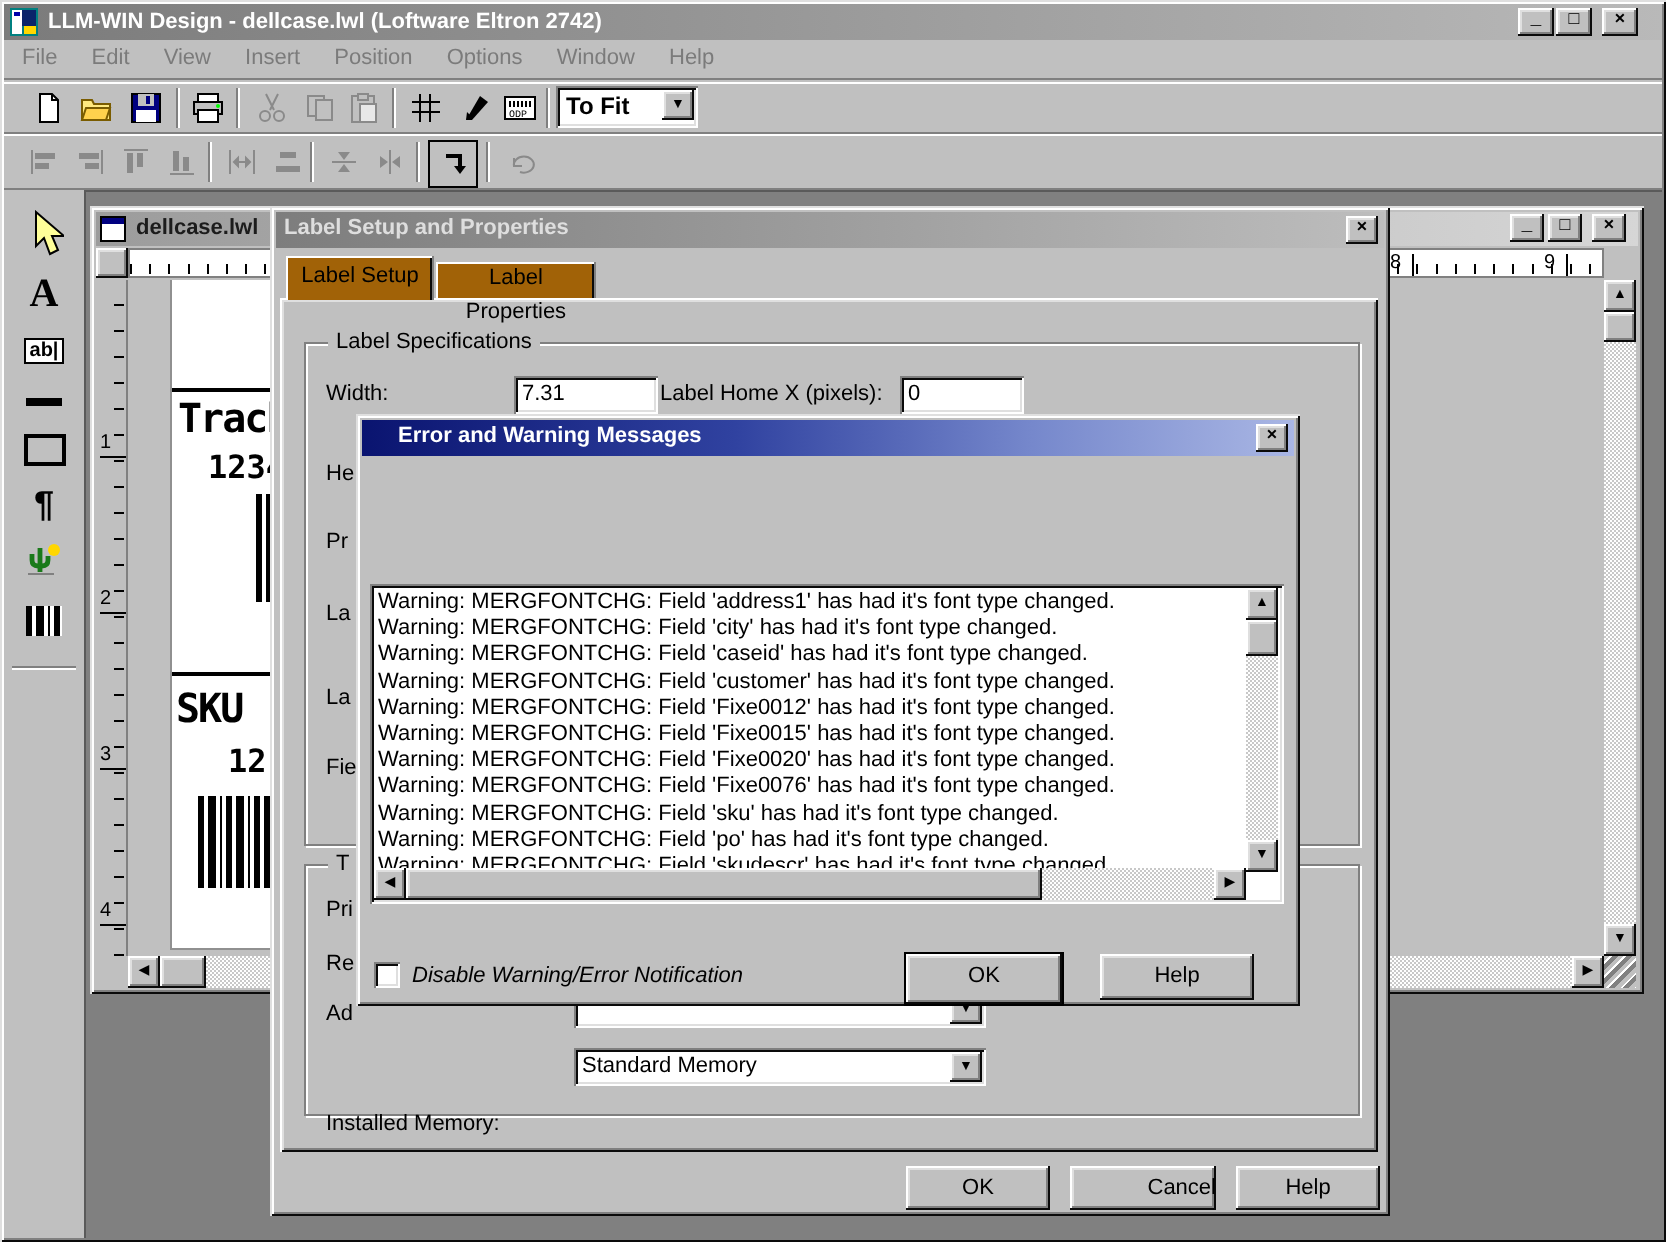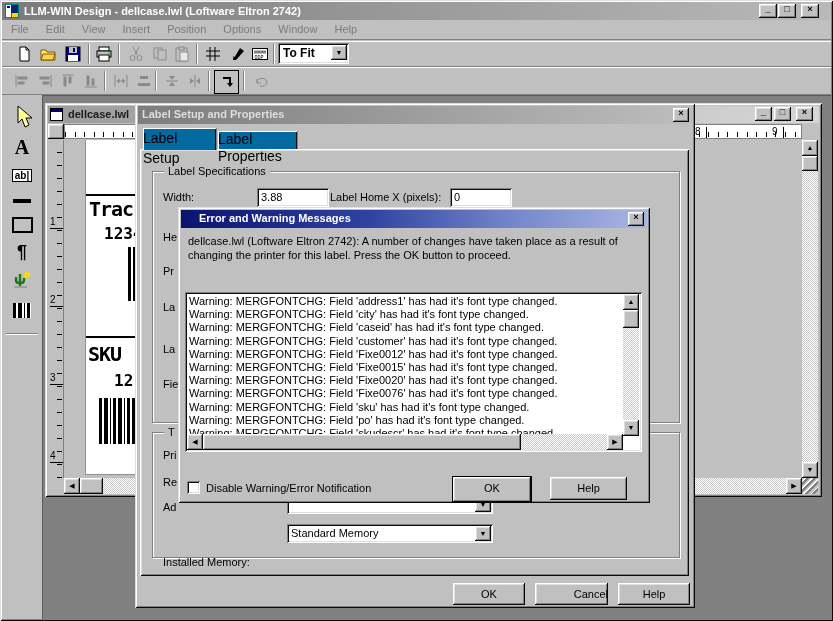--- a/index.html
+++ b/index.html
@@ -20,22 +20,22 @@
   .tsep{position:absolute;top:3px;width:2px;height:20px;box-shadow:inset 1px 0 #808080, inset -1px 0 #fff;}
   .pal-btn{position:absolute;left:0;width:40px;height:28px;display:flex;align-items:center;justify-content:center;}
   .lbl{position:absolute;white-space:nowrap;}
   .field{position:absolute;box-shadow:inset 1px 1px #808080, inset -1px -1px #fff, inset 2px 2px #0a0a0a, inset -2px -2px #dfdfdf;background:#fff;padding:3px 0 0 4px;font-size:11px;}
   .combo-arrow{position:absolute;right:2px;top:2px;width:16px;height:15px;}
   .track{background:#e2e2e2;background-image:repeating-conic-gradient(#fff 0 25%, #c8c8c8 0 50%);background-size:2px 2px;}
   .warn-line{white-space:nowrap;line-height:13.2px;font-size:11px;}
   .num{font-size:10px;}
   .bc{background:repeating-linear-gradient(90deg,#000 0 3px,#fff 3px 5px,#000 5px 9px,#fff 9px 11px,#000 11px 12px,#fff 12px 14px);}
   .grip{background:repeating-linear-gradient(135deg,#c0c0c0 0 2px,#fff 2px 3px,#808080 3px 5px);}
-  .tab{position:absolute;background:#0369a1;box-shadow:inset 1px 0 #fff, inset -1px 0 #808080, inset 0 1px #fff, inset -2px 0 #0a0a0a;
-       font-size:14px;}
+  .tab{position:absolute;background:#a16207;box-shadow:inset 1px 0 #fff, inset -1px 0 #808080, inset 0 1px #fff, inset -2px 0 #0a0a0a;
+       text-align:center;font-size:11px;}
   svg{display:block;}
 </style>
 </head>
 <body>
 
 <div id="app">
 
   <div class="abs" style="left:2px;top:2px;width:829px;height:18px;background:linear-gradient(90deg,#7b7b7b,#b9b9b9);display:flex;align-items:center;">
     <span class="abs" style="left:3px;top:2px;">
       <svg width="14" height="14">
@@ -322,21 +322,21 @@
       <div class="tab" style="left:8px;top:25px;width:74px;height:22px;line-height:20px;z-index:3;">Label Setup</div>
       <div class="tab" style="left:83px;top:28px;width:80px;height:18px;line-height:17px;">Label Properties</div>
 
       <div class="abs" style="left:5px;top:46px;width:549px;height:427px;box-shadow:inset 1px 1px #fff, inset -1px -1px #0a0a0a, inset 2px 2px #dfdfdf, inset -2px -2px #808080;"></div>
 
       <div class="abs etched" style="left:17px;top:68px;width:526px;height:250px;"></div>
       <span class="lbl" style="left:29px;top:62px;background:#c0c0c0;padding:0 4px;">Label Specifications</span>
 
       <span class="lbl" style="left:28px;top:88px;">Width:</span>
       <div class="field" style="left:122px;top:85px;width:68px;height:16px;">
-        <span>3.88</span>
+        <span>7.31</span>
       </div>
       <span class="lbl" style="left:195px;top:88px;">Label Home X (pixels):</span>
       <div class="field" style="left:315px;top:85px;width:58px;height:16px;">
         <span>0</span>
       </div>
 
       <span class="lbl" style="left:28px;top:128px;">He</span>
       <span class="lbl" style="left:28px;top:162px;">Pr</span>
       <span class="lbl" style="left:28px;top:198px;">La</span>
       <span class="lbl" style="left:28px;top:240px;">La</span>
@@ -362,21 +362,20 @@
       <div class="abs btn3d" style="left:400px;top:480px;width:73px;height:22px;text-align:right;line-height:22px;">Cancel</div>
       <div class="abs btn3d" style="left:483px;top:480px;width:72px;height:22px;text-align:center;line-height:22px;">Help</div>
     </div>
 
     <div class="abs frame" style="left:136px;top:112px;width:472px;height:296px;z-index:3;">
       <div class="abs" style="left:3px;top:3px;width:466px;height:18px;background:linear-gradient(90deg,#0a1470,#3042a0 40%,#7688cc 72%,#a9b6e4);">
         <span class="titlebar-text" style="position:absolute;left:5px;top:2px;color:#fff;padding-left:13px;">Error and Warning Messages</span>
         <div class="abs wbtn btn3d" style="right:3px;top:2px;width:16px;color:#000;">×</div>
       </div>
 
-      <div class="abs" style="left:10px;top:28px;width:452px;height:30px;line-height:13.5px;">dellcase.lwl (Loftware Eltron 2742): A number of changes have taken place as a result of changing the printer for this label.  Press the OK button to proceed.</div>
 
       <div class="abs sunken" style="left:7px;top:85px;width:457px;height:160px;">
         <div class="abs" style="left:4px;top:3px;width:415px;height:141px;overflow:hidden;">
           <div class="warn-line">Warning: MERGFONTCHG: Field 'address1' has had it's font type changed.</div>
           <div class="warn-line">Warning: MERGFONTCHG: Field 'city' has had it's font type changed.</div>
           <div class="warn-line">Warning: MERGFONTCHG: Field 'caseid' has had it's font type changed.</div>
           <div class="warn-line">Warning: MERGFONTCHG: Field 'customer' has had it's font type changed.</div>
           <div class="warn-line">Warning: MERGFONTCHG: Field 'Fixe0012' has had it's font type changed.</div>
           <div class="warn-line">Warning: MERGFONTCHG: Field 'Fixe0015' has had it's font type changed.</div>
           <div class="warn-line">Warning: MERGFONTCHG: Field 'Fixe0020' has had it's font type changed.</div>
@@ -391,21 +390,21 @@
           <div class="abs btn3d sb" style="left:0;top:126px;width:16px;height:16px;">▼</div>
         </div>
         <div class="abs track" style="left:2px;top:142px;width:436px;height:16px;">
           <div class="abs btn3d sb" style="left:0;top:0;width:16px;height:16px;">◀</div>
           <div class="abs btn3d" style="left:16px;top:0;width:318px;height:16px;"></div>
           <div class="abs btn3d sb" style="left:420px;top:0;width:16px;height:16px;">▶</div>
         </div>
       </div>
 
       <div class="abs sunken" style="left:9px;top:274px;width:13px;height:13px;"></div>
-      <span class="lbl" style="left:28px;top:275px;">Disable Warning/Error Notification</span>
+      <span class="lbl" style="left:28px;top:275px;font-style:italic;">Disable Warning/Error Notification</span>
 
       <div class="abs" style="left:274px;top:269px;width:78px;height:25px;border:1px solid #000;">
         <div class="btn3d" style="width:100%;height:100%;text-align:center;line-height:23px;box-sizing:border-box;">OK</div>
       </div>
       <div class="abs btn3d" style="left:372px;top:270px;width:77px;height:23px;text-align:center;line-height:23px;">Help</div>
     </div>
 
   </div>
 </div>
 

